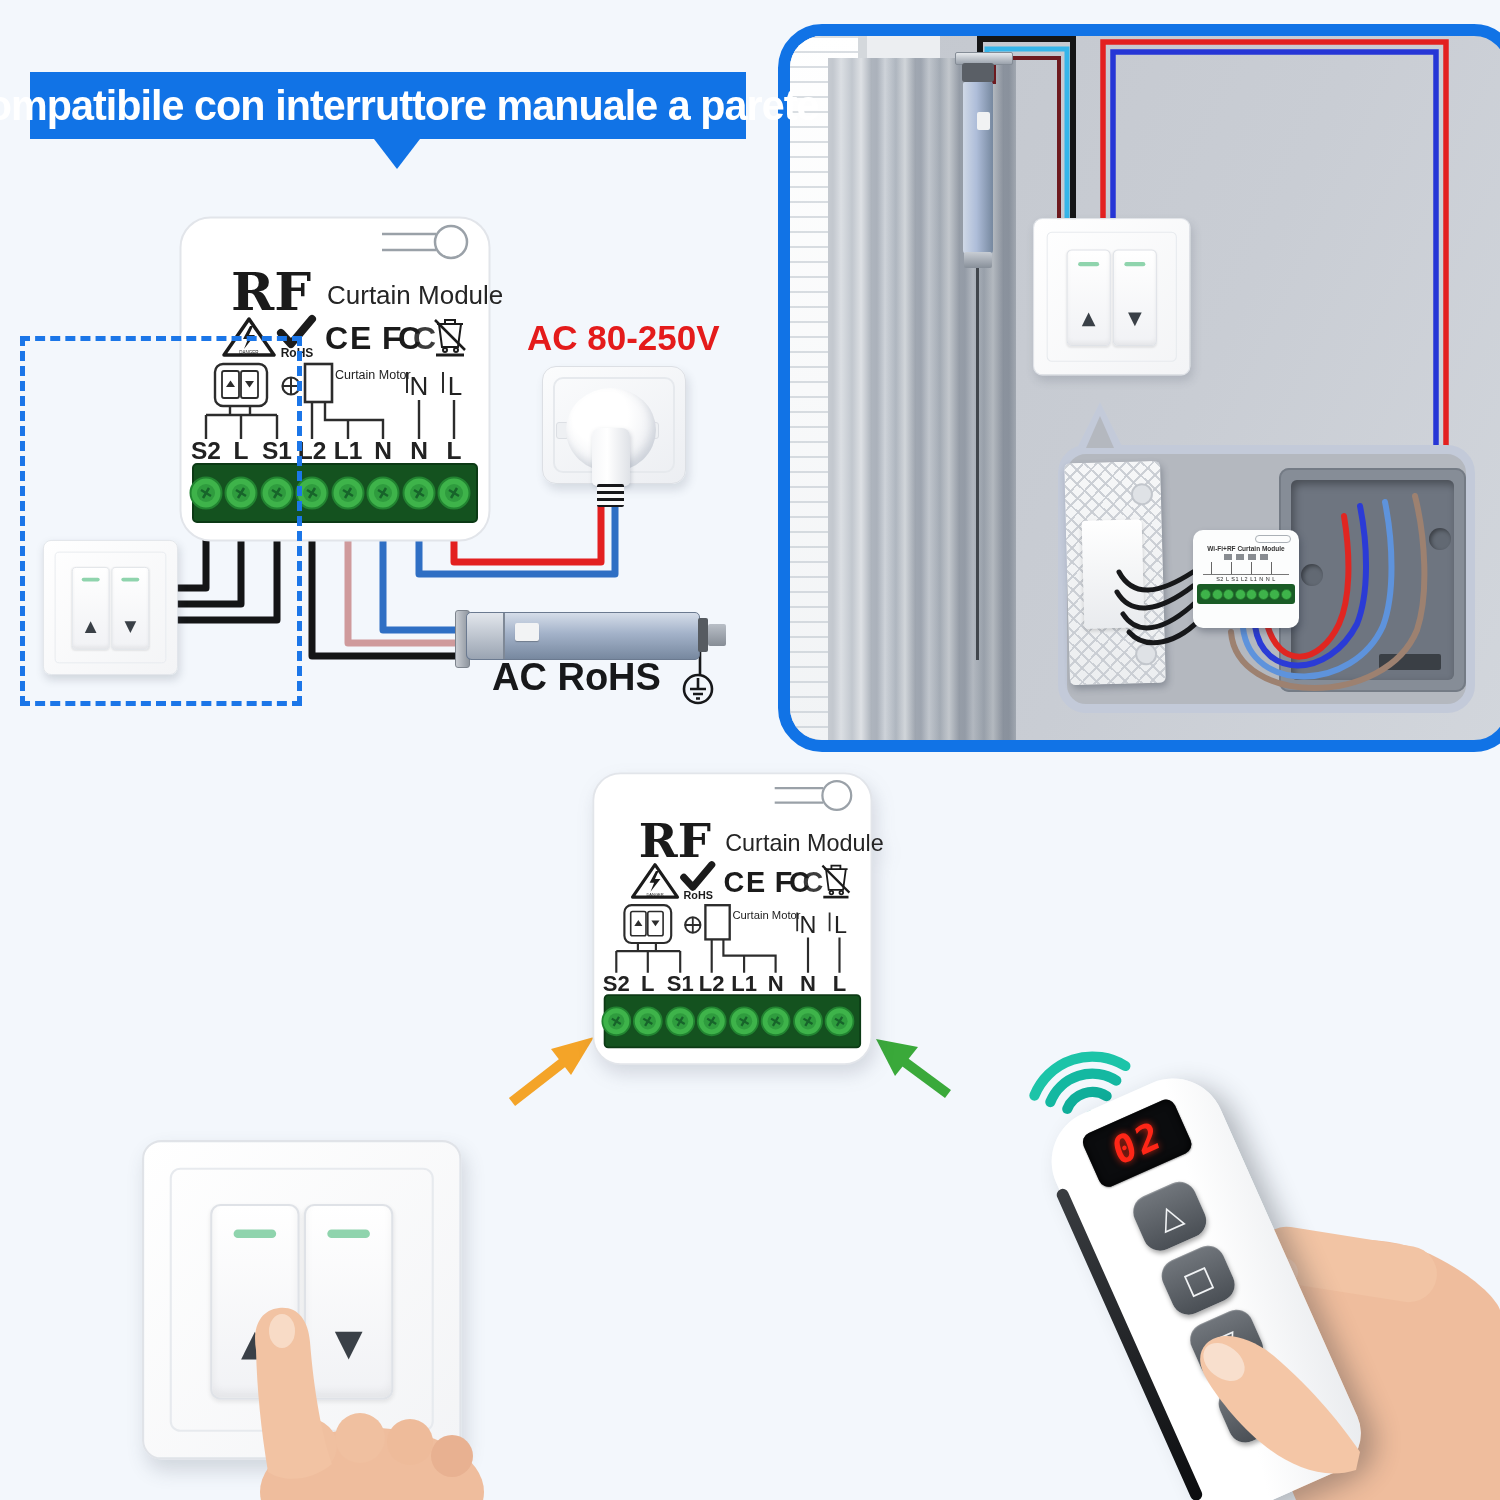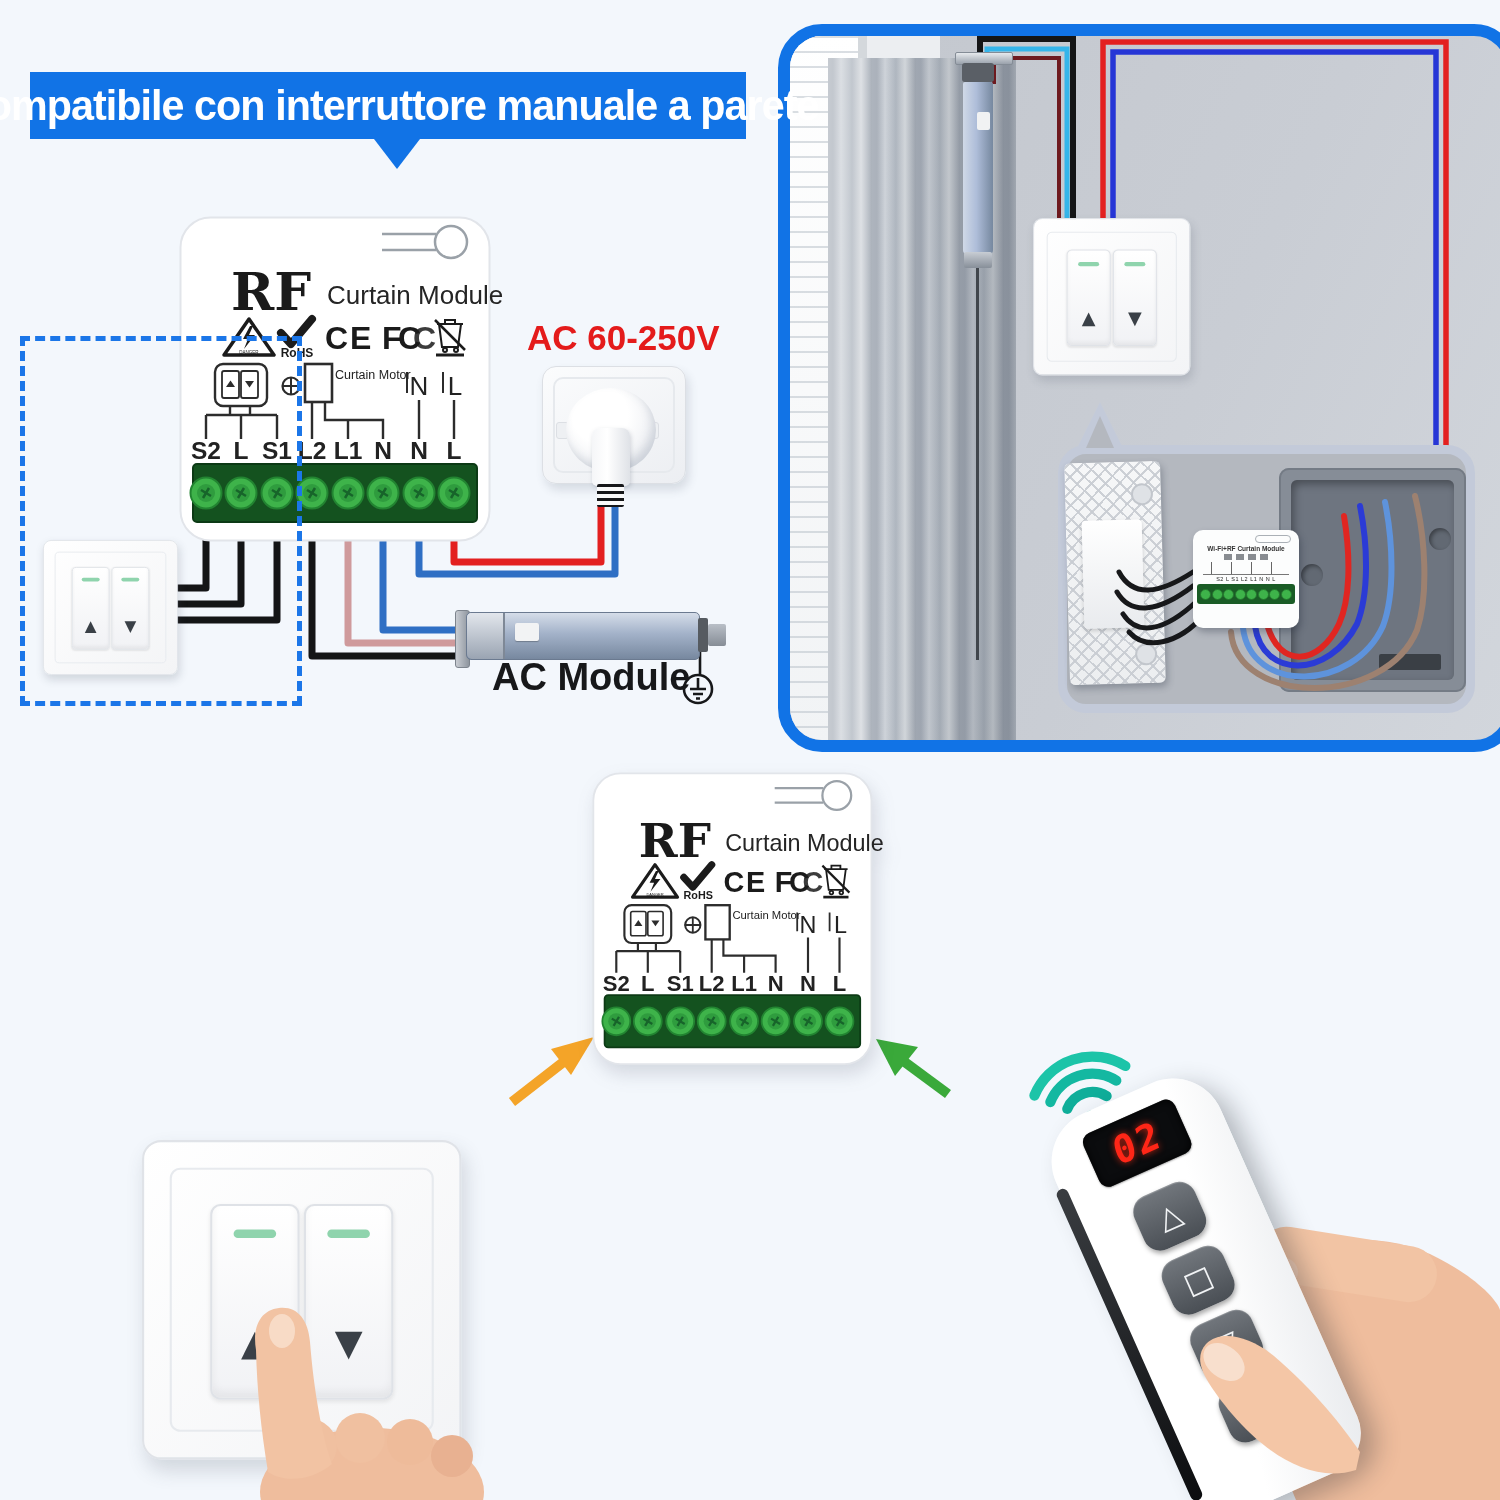--- a/index.html
+++ b/index.html
@@ -301,30 +301,30 @@
   </div>
 
   <div class="abs socket">
       <div class="inner"></div>
     </div>
   <div class="abs plug-clip" style="left:556px;top:422px;z-index:2;"></div>
   <div class="abs plug-clip" style="left:646px;top:422px;z-index:2;"></div>
   <div class="abs plug-body"></div>
   <div class="abs plug-neck"></div>
   <div class="abs plug-relief"></div>
-  <div class="abs label-voltage">AC 60-250V</div>
+  <div class="abs label-voltage">AC 80-250V</div>
 
   <div class="abs motor-bracket"></div>
   <div class="abs motor-body">
     <div class="motor-head"></div>
     <div class="motor-label"></div>
   </div>
   <div class="abs motor-cap"></div>
   <div class="abs motor-shaft"></div>
-  <div class="abs label-acmotor">AC Module</div>
+  <div class="abs label-acmotor">AC RoHS</div>
 
   <div class="abs panel">
     <div class="cornice"></div>
     <div class="window"></div>
     <div class="winframe"></div>
     <div class="curtain"></div>
     <svg style="position:absolute;left:0;top:0;" width="692" height="680" viewBox="0 0 692 680">
       <g fill="none">
         <path d="M 190,44 V 3 H 283 V 186" stroke="#141516" stroke-width="6"></path>
         <path d="M 197,44 V 13 H 277 V 186" stroke="#35b5ea" stroke-width="5"></path>

